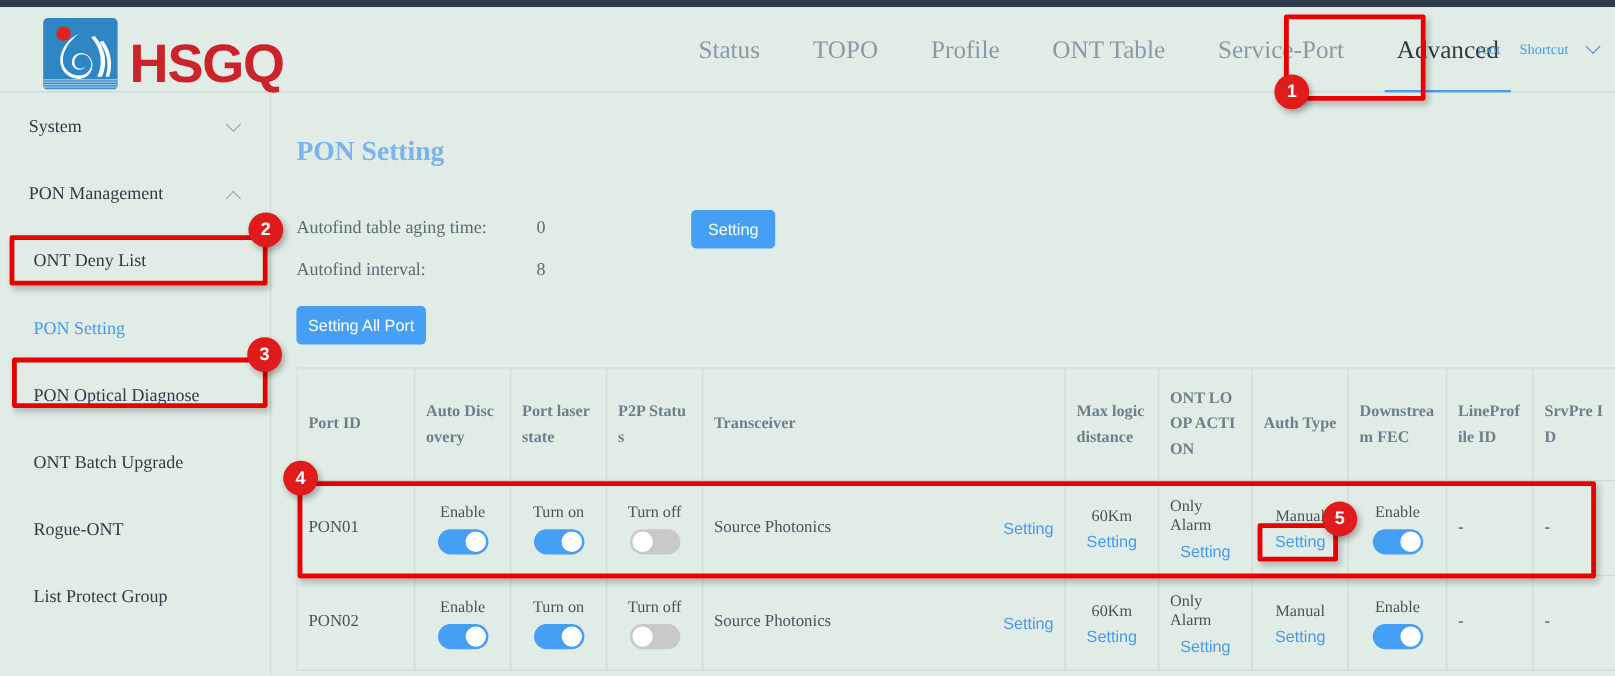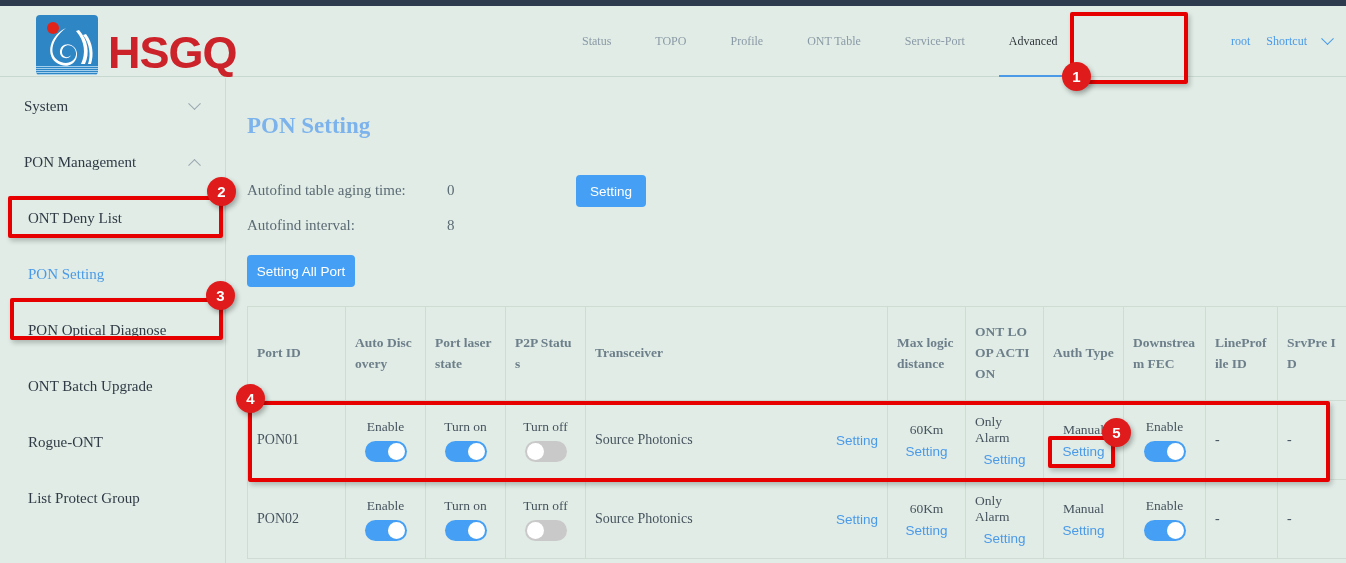--- a/index.html
+++ b/index.html
@@ -44,21 +44,21 @@
     font-weight: bold; font-size: 45px; letter-spacing: -1px;
     color: #cc2229; line-height: 1; margin-top: 16px;
   }
 
   .nav {
     position: absolute; left: 560px; top: 0; height: 71px;
     display: flex; align-items: center; gap: 0;
   }
   .nav-item {
     padding: 0 22px; height: 71px; display: flex; align-items: center;
-    font-size: 12px; color: #8a9aa5; white-space: nowrap; cursor: pointer;
+    font-size: 21px; color: #8a9aa5; white-space: nowrap; cursor: pointer;
     position: relative;
   }
   .nav-item.active { color: #33383d; }
   .nav-item.active::after {
     content: ""; position: absolute; left: 12px; right: 12px; bottom: 0;
     height: 2px; background: #4a9ae8;
   }
   .user-area {
     position: absolute; right: 14px; top: 0; height: 71px;
     display: flex; align-items: center; gap: 16px;

